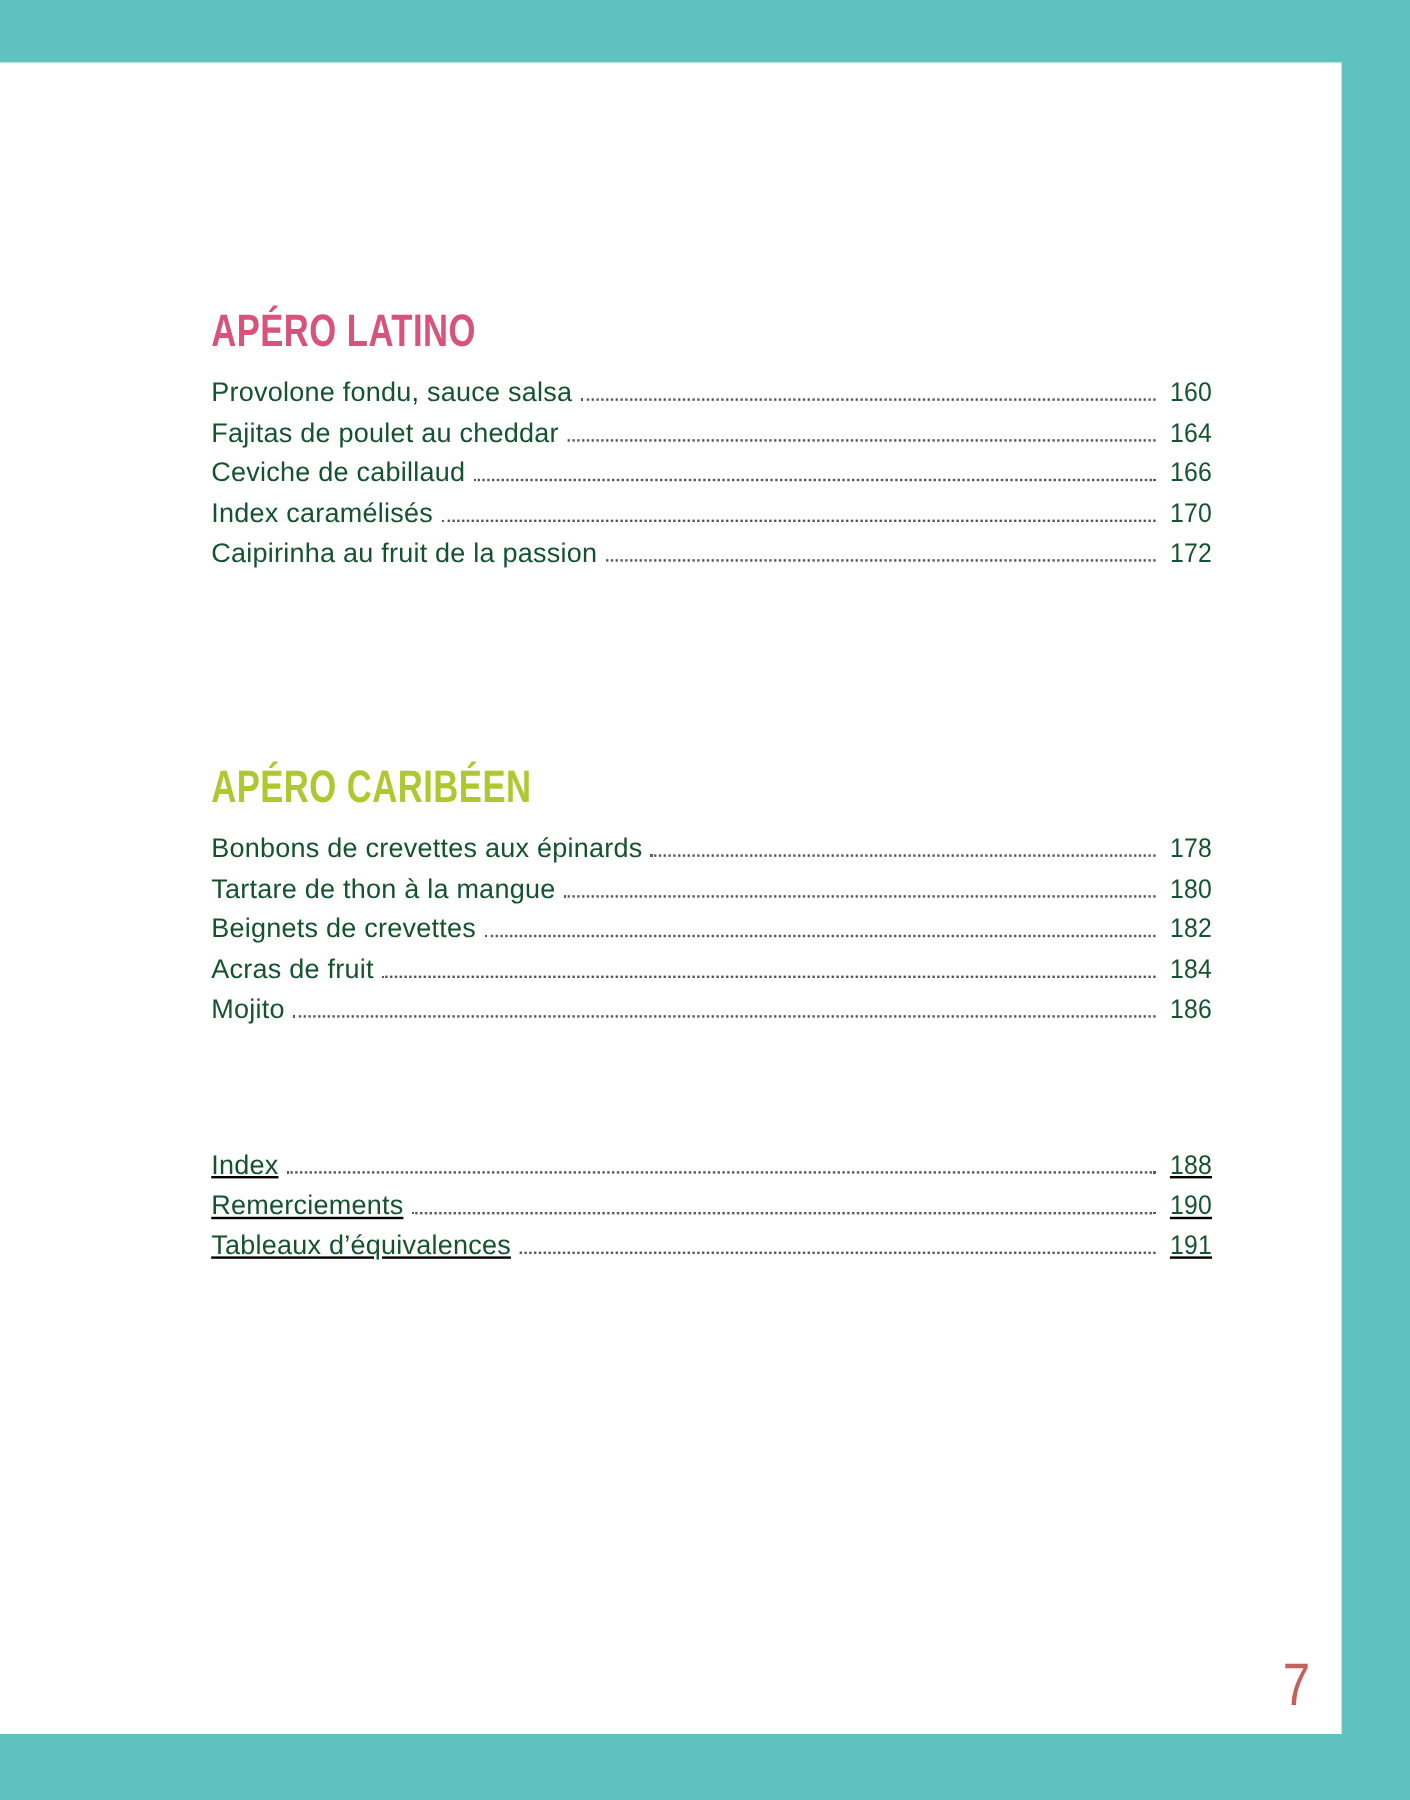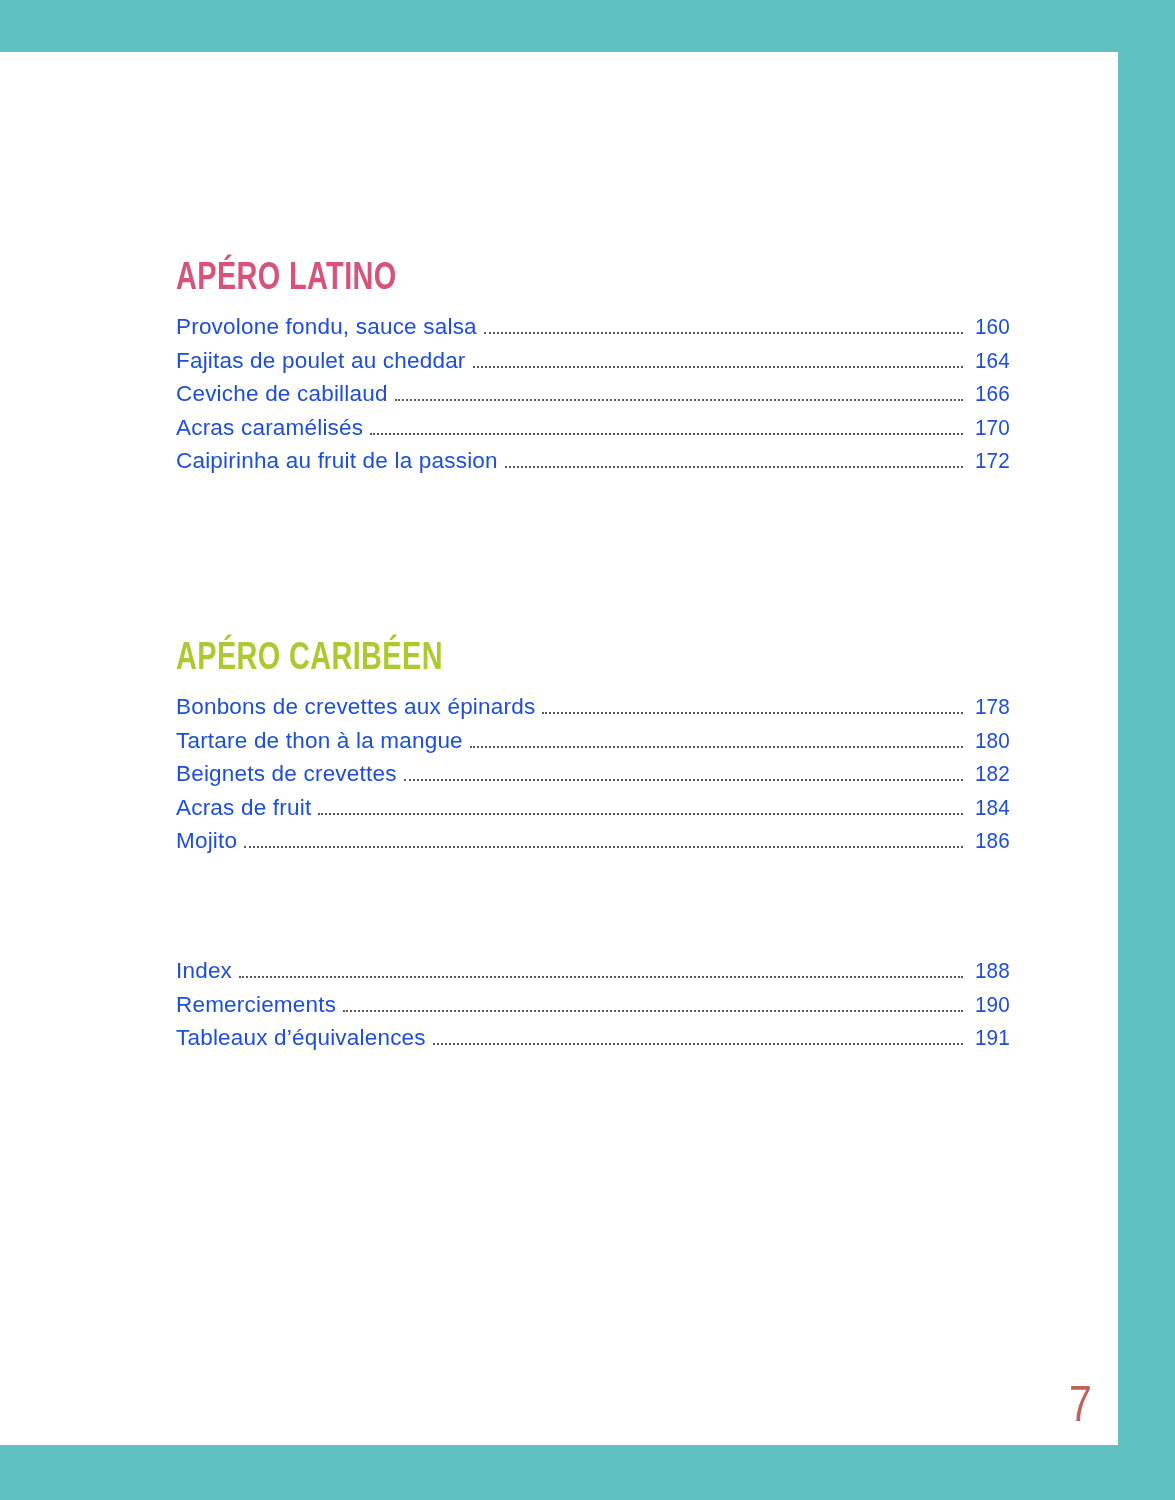--- a/index.html
+++ b/index.html
@@ -24,41 +24,41 @@
 
   #sections { position: absolute; inset: 0; }
 
   .toc-section {
     position: absolute;
     left: 176px;
     width: 834px;
   }
   .toc-section:nth-child(1) { top: 204px; }
   .toc-section:nth-child(2) { top: 584px; }
-  .toc-section:nth-child(3) { top: 902px; }
+  .toc-section:nth-child(3) { top: 902px; text-decoration: underline; }
 
   .section-title {
     margin: 0 0 13px 0;
     font-size: 38px;
     font-weight: 700;
     line-height: 41px;
     letter-spacing: 0.5px;
     transform: scaleX(0.76);
     transform-origin: left center;
     white-space: nowrap;
   }
 
   .toc-list { margin: 0; padding: 0; list-style: none; }
 
   .toc-row {
     display: flex;
     align-items: baseline;
     height: 33.5px;
     font-size: 22.5px;
-    color: #1d4ed8;
+    color: #14532d;
     letter-spacing: 0.2px;
   }
   .entry-title {
     line-height: 33.5px;
     white-space: nowrap;
   }
   .dot-leader {
     flex: 1;
     border-bottom: 2.4px dotted #59595c;
     margin: 0 5px 2px 7px;
@@ -101,21 +101,21 @@
               <span class="entry-title">Fajitas de poulet au cheddar</span>
               <span class="dot-leader"></span>
               <span class="entry-page">164</span>
             </li>
             <li class="toc-row">
               <span class="entry-title">Ceviche de cabillaud</span>
               <span class="dot-leader"></span>
               <span class="entry-page">166</span>
             </li>
             <li class="toc-row">
-              <span class="entry-title">Acras caramélisés</span>
+              <span class="entry-title">Index caramélisés</span>
               <span class="dot-leader"></span>
               <span class="entry-page">170</span>
             </li>
             <li class="toc-row">
               <span class="entry-title">Caipirinha au fruit de la passion</span>
               <span class="dot-leader"></span>
               <span class="entry-page">172</span>
             </li>
           </ul>
         </section>

